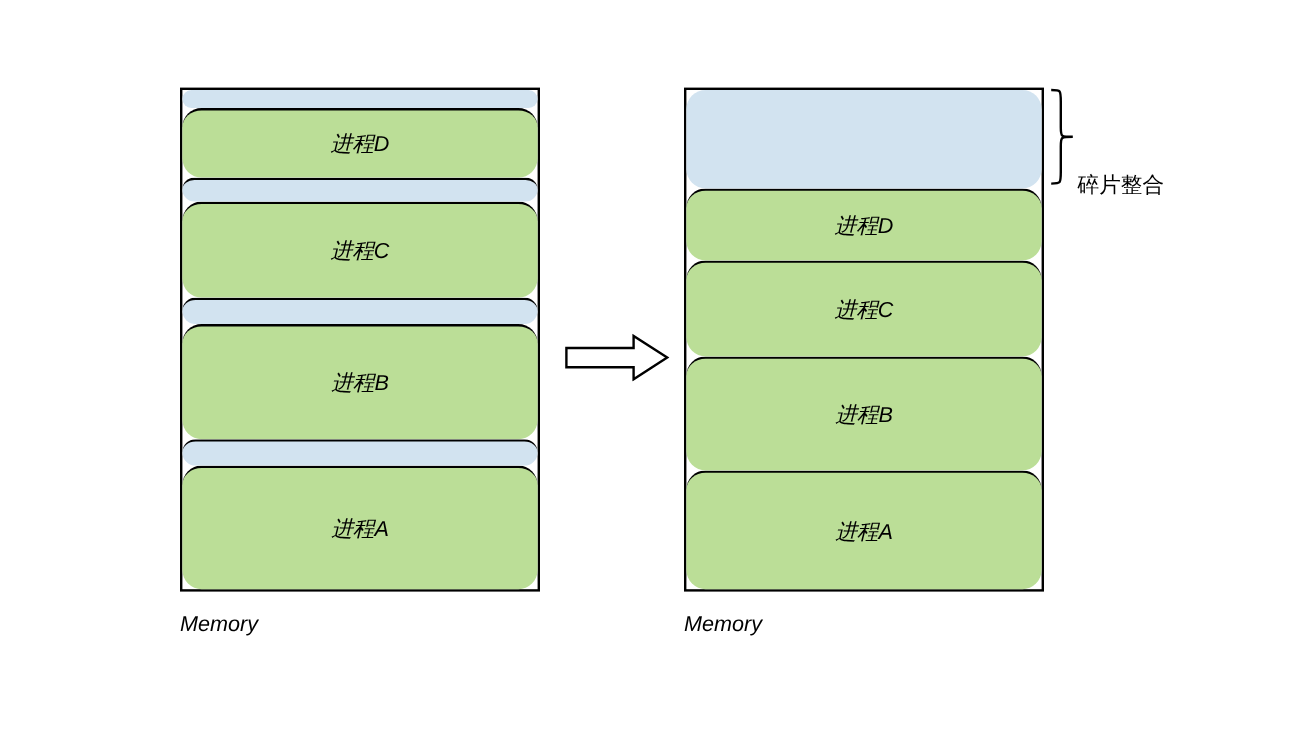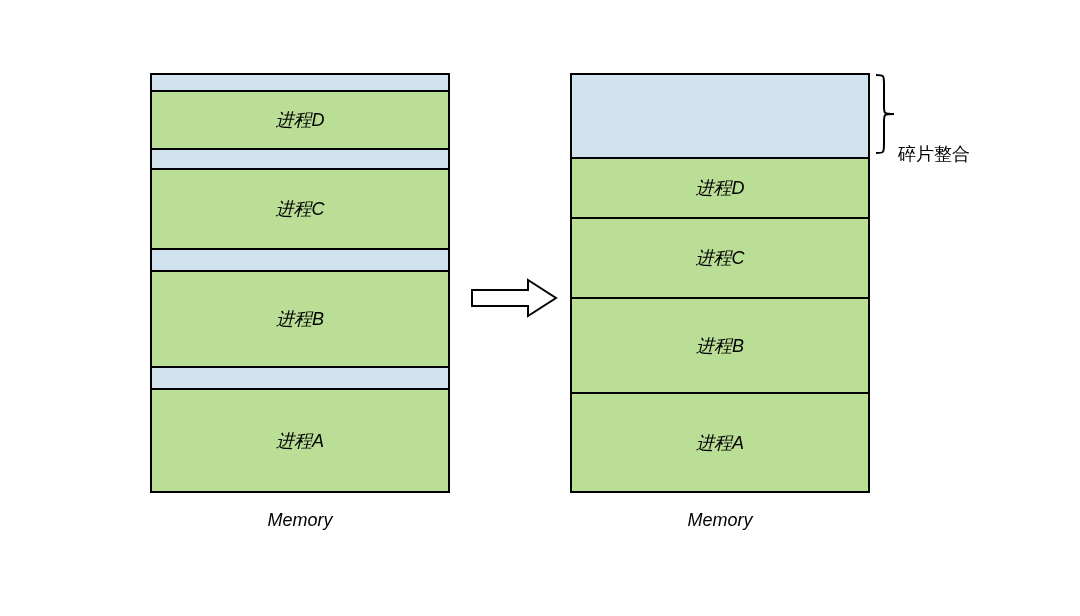--- a/index.html
+++ b/index.html
@@ -35,36 +35,36 @@
     }
     .segment {
       width: 100%;
       border-top: 2px solid #000;
       display: flex;
       align-items: center;
       justify-content: center;
       font-size: 18px;
       font-style: italic;
       color: #000;
+      border-radius: 16px;
     }
     .segment:first-child {
       border-top: none;
     }
     .process {
       background: #bbde97;
     }
     .gap {
       background: #d2e3f0;
     }
     .label {
       position: absolute;
       font-size: 18px;
       font-style: italic;
       color: #000;
-      text-align: center;
     }
     .label-left {
       left: 150px;
       top: 510px;
       width: 300px;
     }
     .label-right {
       left: 570px;
       top: 510px;
       width: 300px;

